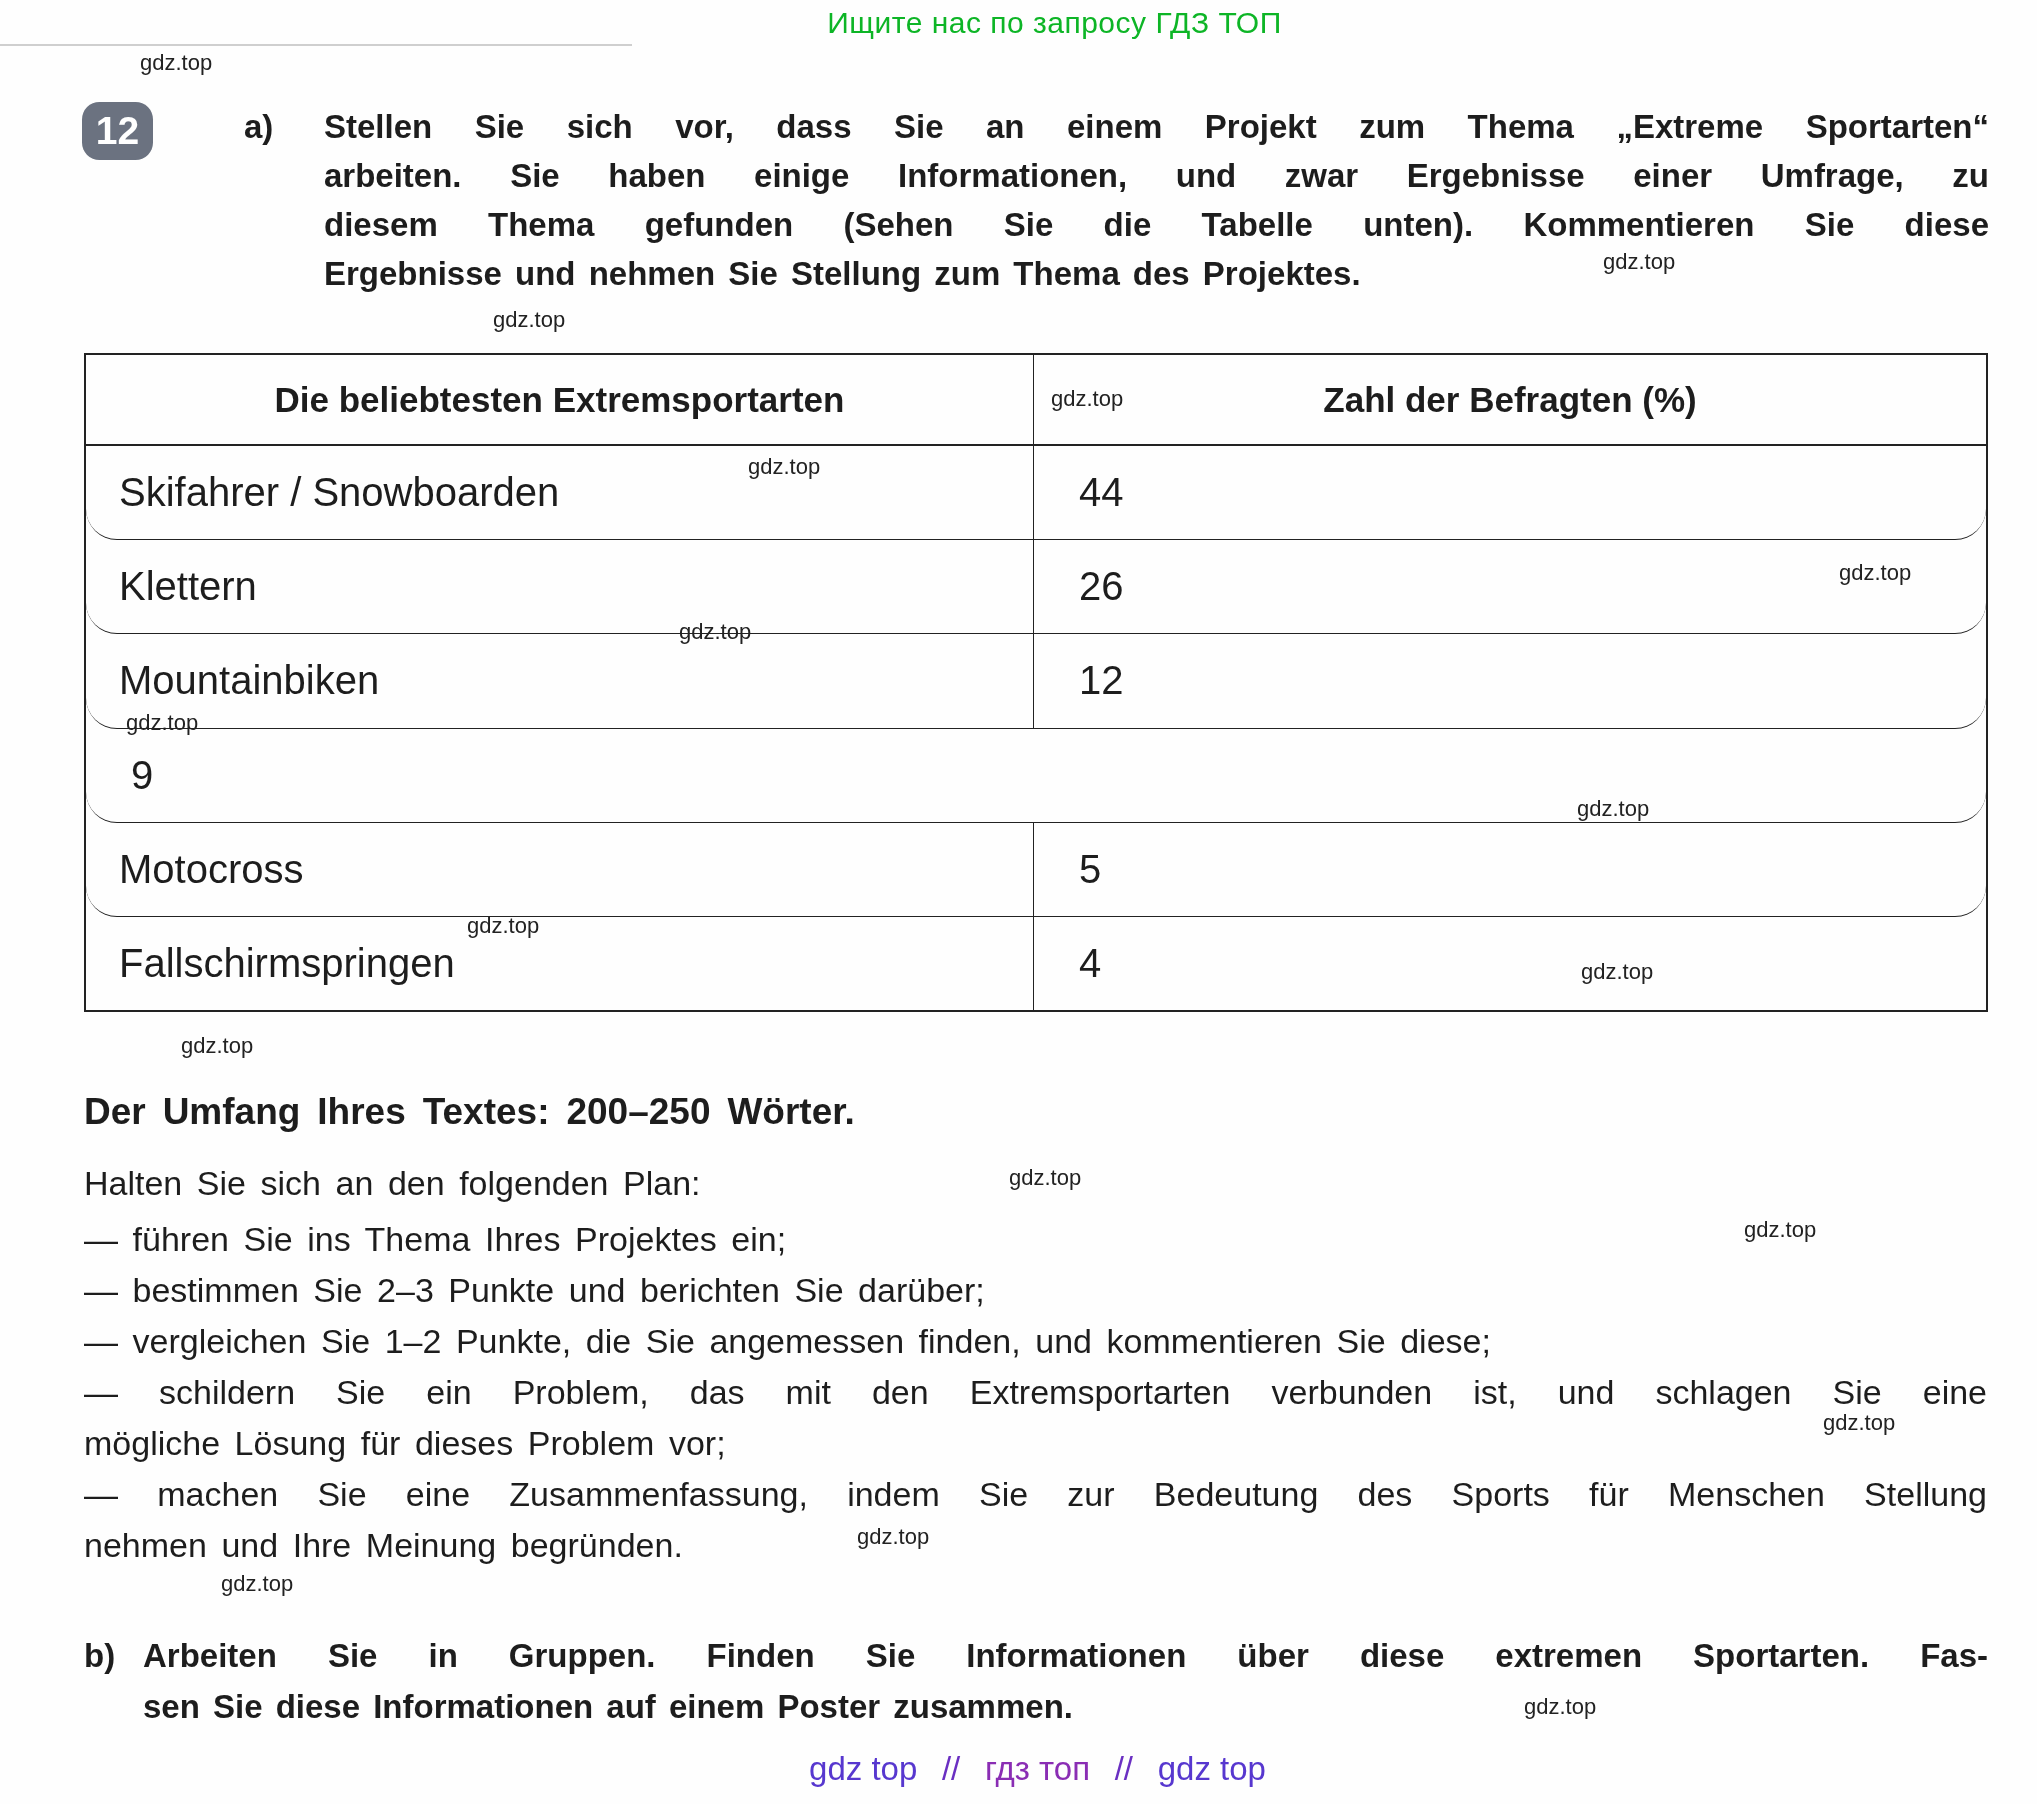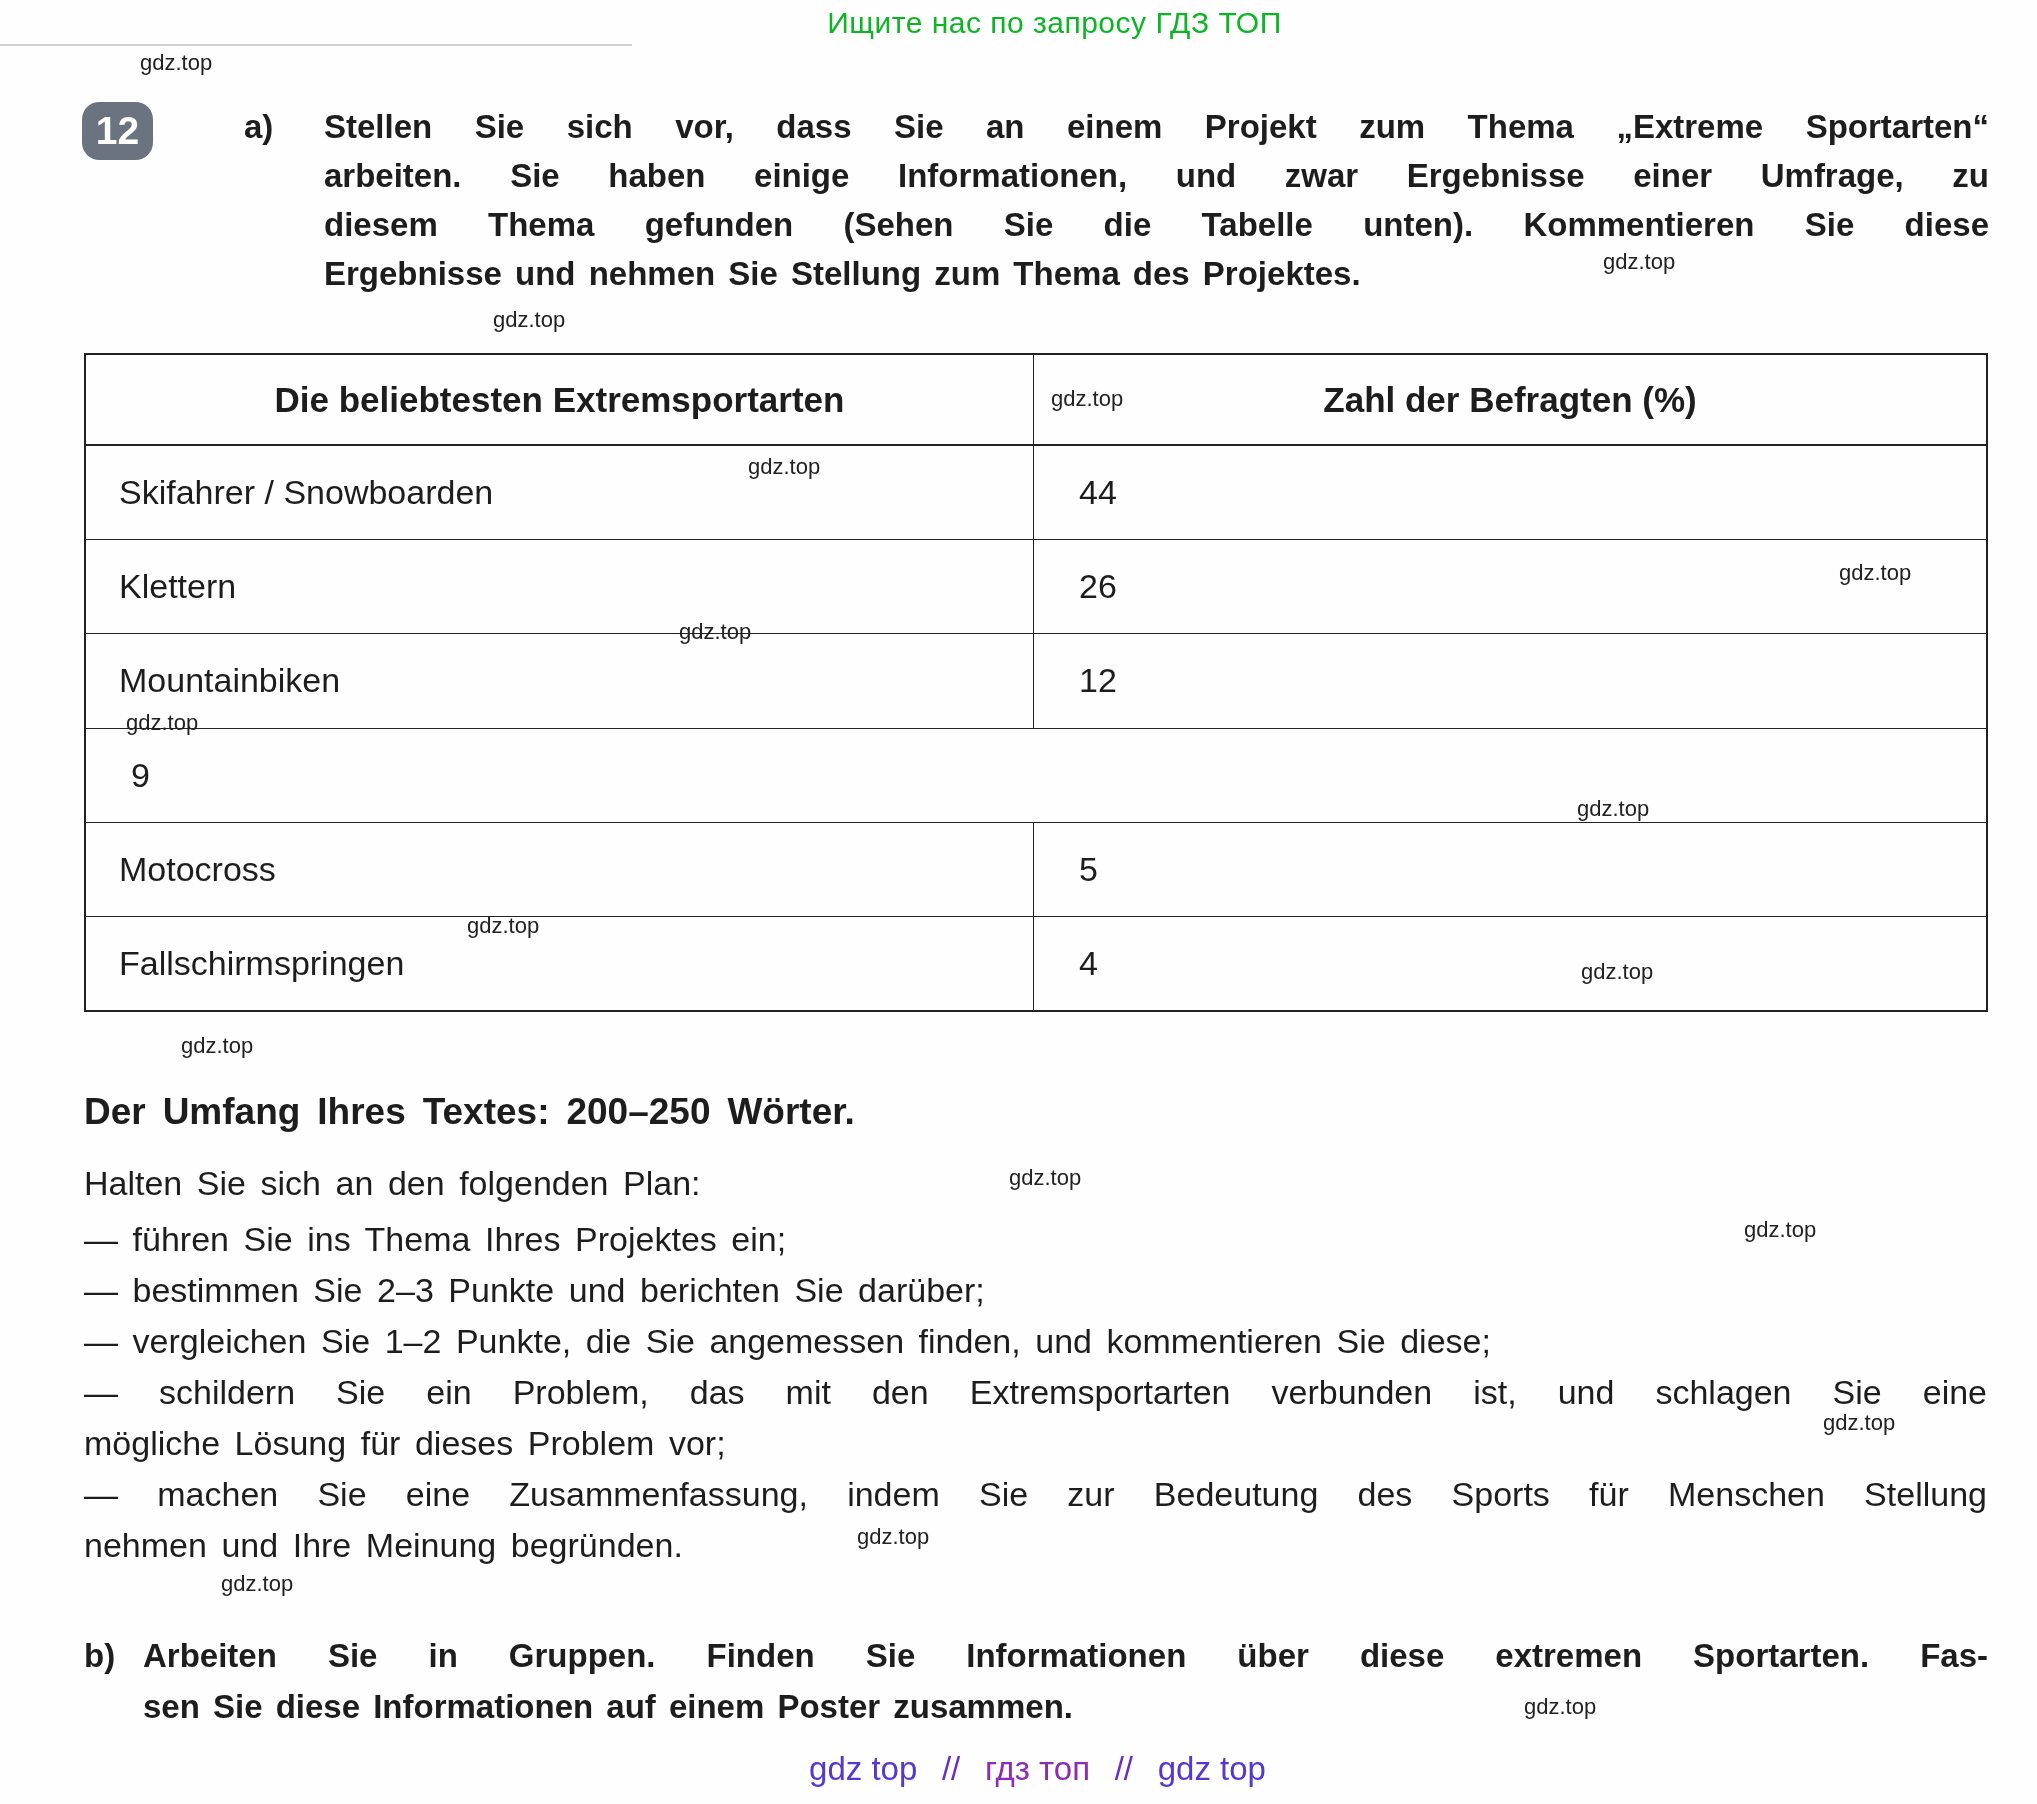--- a/index.html
+++ b/index.html
@@ -43,21 +43,22 @@
   }
   .thead {
     display:flex; height:89px; border-bottom:2.9px solid #222222;
     font-weight:700; font-size:35px;
   }
   .th { display:flex; align-items:center; justify-content:center; }
   .c1 { width:948px; border-right:1.9px solid #222222; box-sizing:border-box; }
   .c2 { flex:1; }
   .tr {
     display:flex; flex:1; border-bottom:1.9px solid #222222;
-    font-size:34px;
+    font-size:40px;
+    border-radius:31px;
   }
   .tr:last-child { border-bottom:none; }
   .td { display:flex; align-items:center; }
   .td.c1 { padding-left:33px; justify-content:flex-start; }
   .td.c2 { padding-left:45px; justify-content:flex-start; }
   .length-note {
     position:absolute; left:84px; top:1091px; width:1903px;
     font-weight:700; font-size:37px; word-spacing:0.18em;
   }
   .plan-intro {

